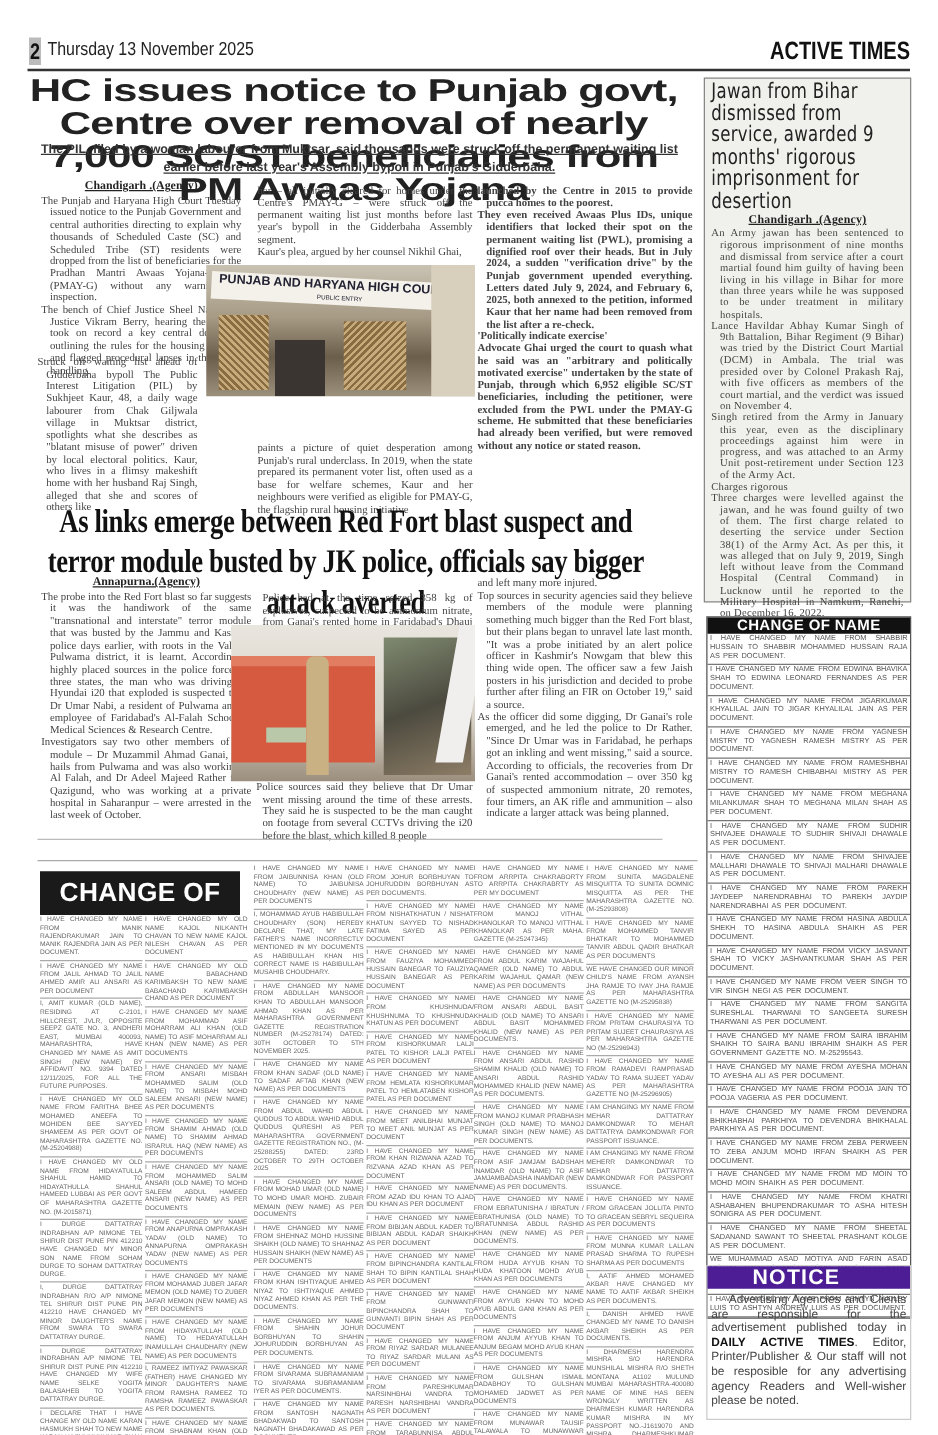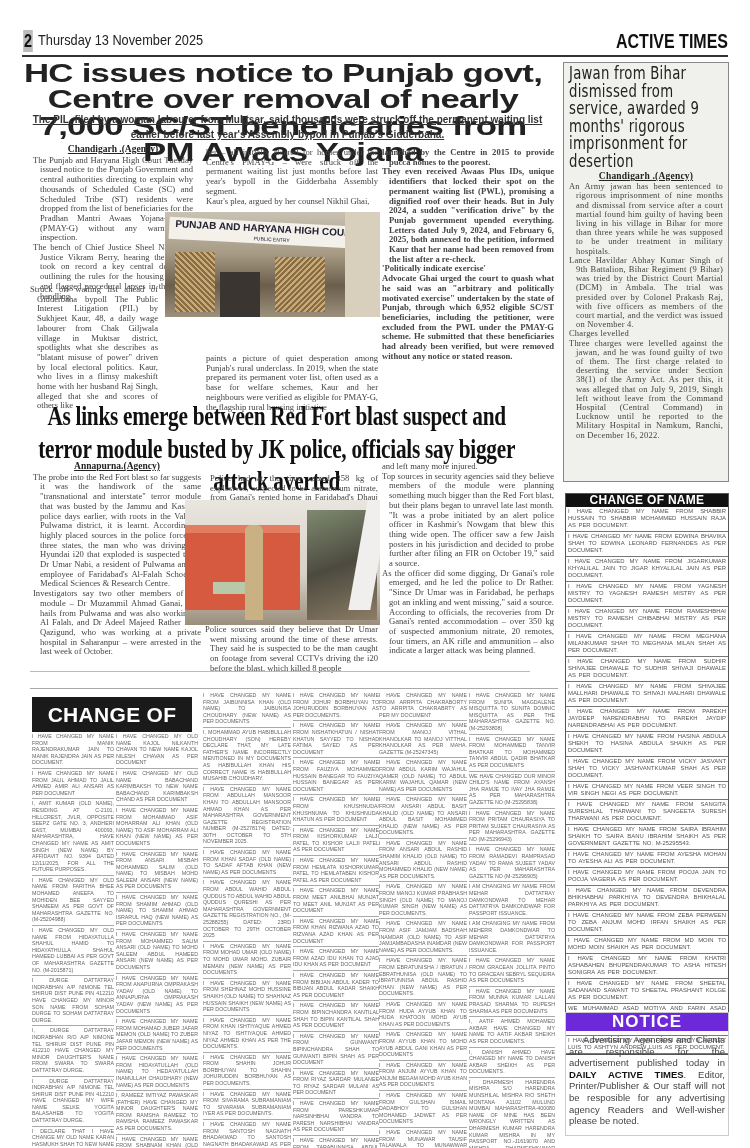--- a/index.html
+++ b/index.html
@@ -57,21 +57,21 @@
   .con-item { font: 5.9px "Liberation Sans", sans-serif; line-height: 7px; color: #555; padding: 1px 2px 2px 2px; border-bottom: 1px solid #777; text-align: justify; text-transform: uppercase; word-spacing: 1px; }
 
   
   .con-title { left: 32px; top: 697px; width: 160px; height: 35px; background: #1a1a1a; color: #fff; font: bold 21px "Liberation Sans", sans-serif; text-align: center; line-height: 35px; letter-spacing: 0.3px; transform-origin: left; }
 
   .grid-col { position: absolute; font: 5.3px "Liberation Sans", sans-serif; line-height: 6.6px; color: #666; text-transform: uppercase; }
   .grid-col .gi { border-bottom: 1px solid #aaa; padding: 1px 0 2px 0; text-align: justify; }
 
   
   #notice { left: 565px; top: 1012px; width: 164px; height: 124px; border: 1px solid #ccc; }
-  .notice-head { background: #6d28d9; color: #fff; font: bold 17px "Liberation Sans", sans-serif; text-align: center; line-height: 18px; letter-spacing: 1px; }
+  .notice-head { background: #4c1d95; color: #fff; font: bold 17px "Liberation Sans", sans-serif; line-height: 18px; letter-spacing: 1px; padding-left: 36px; }
   .notice-body { font: 9.5px "Liberation Sans", sans-serif; line-height: 11.6px; color: #444; text-align: justify; padding: 3px 3px; text-indent: 14px; }
   .notice-body b { color: #111; }
 </style>
 </head>
 <body>
 
 <div id="masthead" class="abs">
   <div class="page-num">2</div>
   <div class="page-date">Thursday 13 November 2025</div>
   <div class="brand">ACTIVE TIMES</div>
@@ -113,21 +113,22 @@
   <p style="padding-left:0;text-indent:0">'Politically indicate exercise'</p>
   <p style="padding-left:0;text-indent:0">Advocate Ghai urged the court to quash what he said was an "arbitrary and politically motivated exercise" undertaken by the state of Punjab, through which 6,952 eligible SC/ST beneficiaries, including the petitioner, were excluded from the PWL under the PMAY-G scheme. He submitted that these beneficiaries had already been verified, but were removed without any notice or stated reason.</p>
 </div>
 
 <div id="jawan-box" class="abs">
   <div class="jawan-title">Jawan from Bihar dismissed from service, awarded 9 months' rigorous imprisonment for desertion</div>
   <div class="col">
     <div class="dateline">Chandigarh .(Agency)</div>
     <p>An Army jawan has been sentenced to rigorous imprisonment of nine months and dismissal from service after a court martial found him guilty of having been living in his village in Bihar for more than three years while he was supposed to be under treatment in military hospitals.</p>
     <p>Lance Havildar Abhay Kumar Singh of 9th Battalion, Bihar Regiment (9 Bihar) was tried by the District Court Martial (DCM) in Ambala. The trial was presided over by Colonel Prakash Raj, with five officers as members of the court martial, and the verdict was issued on November 4.</p>
-    <p style="padding-left:0;text-indent:0">Charges levelled</p>
+    <p>Singh retired from the Army in January this year, even as the disciplinary proceedings against him were in progress, and was attached to an Army Unit post-retirement under Section 123 of the Army Act.</p>
+    <p style="padding-left:0;text-indent:0">Charges rigorous</p>
     <p>Three charges were levelled against the jawan, and he was found guilty of two of them. The first charge related to deserting the service under Section 38(1) of the Army Act. As per this, it was alleged that on July 9, 2019, Singh left without leave from the Command Hospital (Central Command) in Lucknow until he reported to the Military Hospital in Namkum, Ranchi, on December 16, 2022.</p>
   </div>
 </div>
 
 <div class="abs h2">As links emerge between Red Fort blast suspect and terror module busted by JK police, officials say bigger attack averted</div>
 
 <div class="col" style="left:33px; top:462px; width:168px;">
   <div class="dateline">Annapurna.(Agency)</div>
   <p>The probe into the Red Fort blast so far suggests it was the handiwork of the same "transnational and interstate" terror module that was busted by the Jammu and Kashmir police days earlier, with roots in the Valley's Pulwama district, it is learnt. According to highly placed sources in the police forces of three states, the man who was driving the Hyundai i20 that exploded is suspected to be Dr Umar Nabi, a resident of Pulwama and an employee of Faridabad's Al-Falah School of Medical Sciences &amp; Research Centre.</p>
   <p>Investigators say two other members of this module – Dr Muzammil Ahmad Ganai, who hails from Pulwama and was also working at Al Falah, and Dr Adeel Majeed Rather from Qazigund, who was working at a private hospital in Saharanpur – were arrested in the last week of October.</p>

